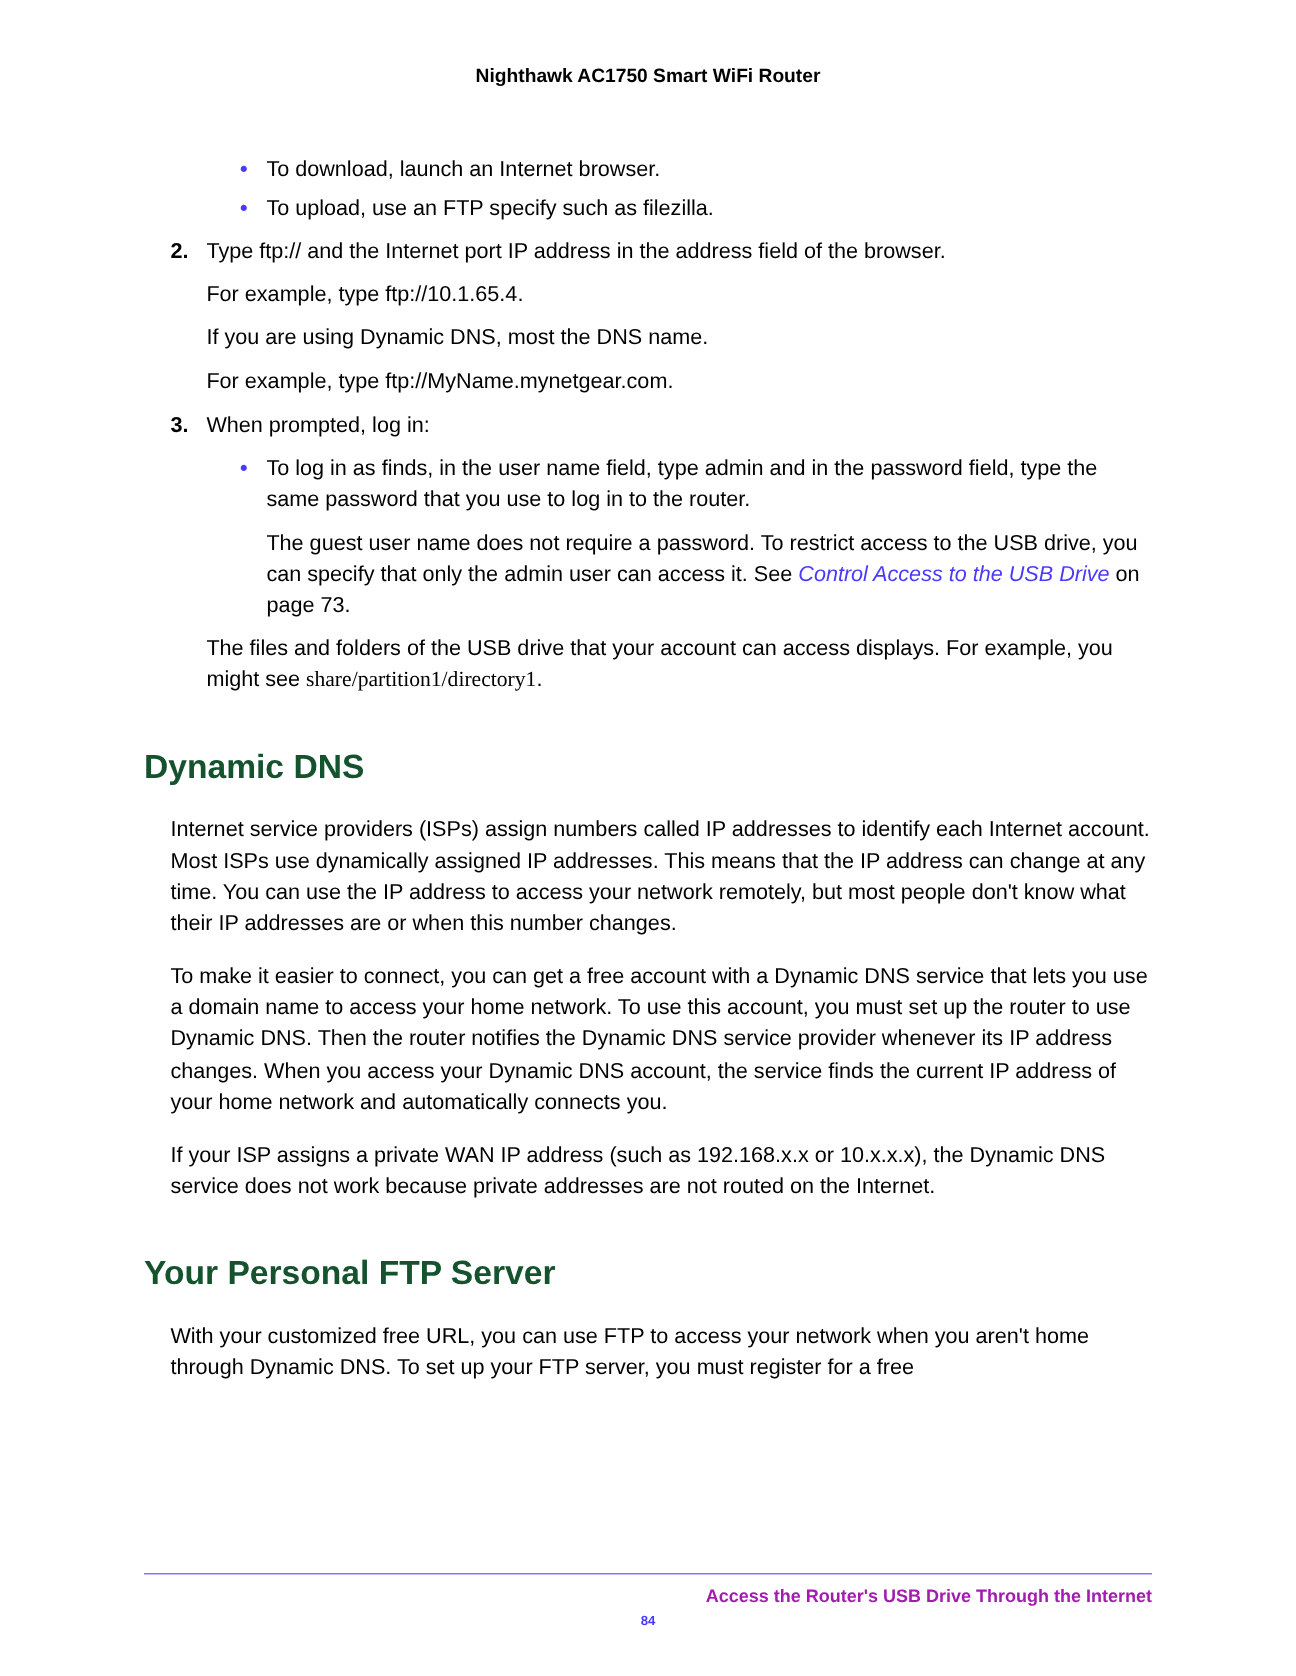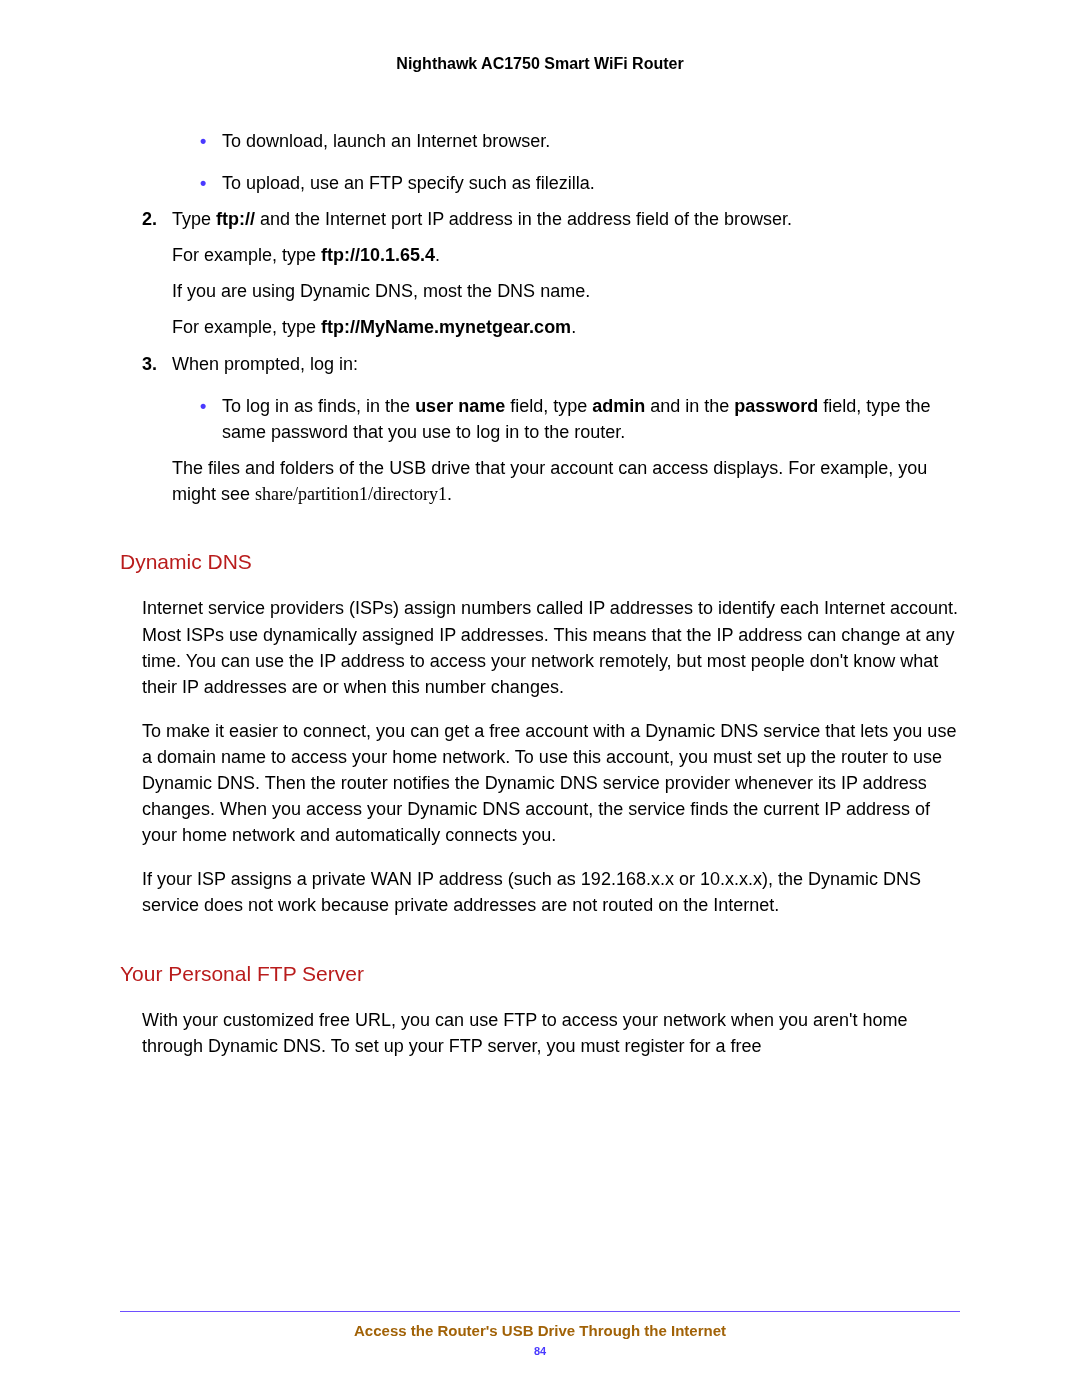--- a/index.html
+++ b/index.html
@@ -27,21 +27,20 @@
     line-height: 1.45;
   }
   .bullet-list {
     margin: 0 0 10px 0;
     padding-left: 80px;
   }
   .bullet-item {
     position: relative;
     padding-left: 22px;
     margin-bottom: 6px;
-    margin-top: 16px;
   }
   .bullet-item::before {
     content: "•";
     position: absolute;
     left: 0;
     top: 0;
     color: #4a3aff;
     font-weight: bold;
   }
   .num-item {
@@ -56,53 +55,54 @@
     font-weight: bold;
   }
   .indent-block {
     padding-left: 52px;
     margin-bottom: 10px;
   }
   .sub-para {
     padding-left: 102px;
     margin-bottom: 10px;
   }
-  .bold { font-weight: bold; }
+  .bold { font-weight: normal; }
   .link {
     color: #4a3aff;
     font-style: italic;
   }
   .mono {
     font-family: Liberation Serif, serif;
   }
   h2.section {
-    color: #b91c1c;
-    font-weight: normal;
-    font-size: 21px;
+    color: #14532d;
+    font-weight: bold;
+    font-size: 28px;
     margin: 40px 0 18px 0;
   }
   .body-para {
     padding-left: 22px;
     margin-bottom: 18px;
   }
   .footer {
     position: absolute;
     bottom: 40px;
     left: 120px;
     right: 120px;
     text-align: center;
   }
   .footer-line {
     border-top: 1px solid #6e4fff;
     margin-bottom: 10px;
   }
   .footer-text {
-    color: #a16207;
+    color: #a21caf;
     font-weight: bold;
     font-size: 15px;
+    text-align: right;
   }
   .footer-page {
     color: #4a3aff;
     font-weight: bold;
     font-size: 11px;
     margin-top: 6px;
   }
 </style>
 </head>
 <body>
@@ -137,20 +137,23 @@
       <span class="num-label">3.</span>
       <span>When prompted, log in:</span>
     </div>
 
     <div class="bullet-list">
       <div class="bullet-item">
         <span>To log in as finds, in the </span><span class="bold">user name</span><span> field, type </span><span class="bold">admin</span><span> and in the </span><span class="bold">password</span><span> field, type the same password that you use to log in to the router.</span>
       </div>
     </div>
 
+    <div class="sub-para">
+      <span>The guest user name does not require a password. To restrict access to the USB drive, you can specify that only the admin user can access it. See </span><span class="link">Control Access to the USB Drive</span><span> on page 73.</span>
+    </div>
 
     <div class="indent-block">
       <span>The files and folders of the USB drive that your account can access displays. For example, you might see </span><span class="mono">share/partition1/directory1</span><span>.</span>
     </div>
 
     <h2 class="section">Dynamic DNS</h2>
     <div class="body-para">Internet service providers (ISPs) assign numbers called IP addresses to identify each Internet account. Most ISPs use dynamically assigned IP addresses. This means that the IP address can change at any time. You can use the IP address to access your network remotely, but most people don't know what their IP addresses are or when this number changes.</div>
     <div class="body-para">To make it easier to connect, you can get a free account with a Dynamic DNS service that lets you use a domain name to access your home network. To use this account, you must set up the router to use Dynamic DNS. Then the router notifies the Dynamic DNS service provider whenever its IP address changes. When you access your Dynamic DNS account, the service finds the current IP address of your home network and automatically connects you.</div>
     <div class="body-para">If your ISP assigns a private WAN IP address (such as 192.168.x.x or 10.x.x.x), the Dynamic DNS service does not work because private addresses are not routed on the Internet.</div>
 

